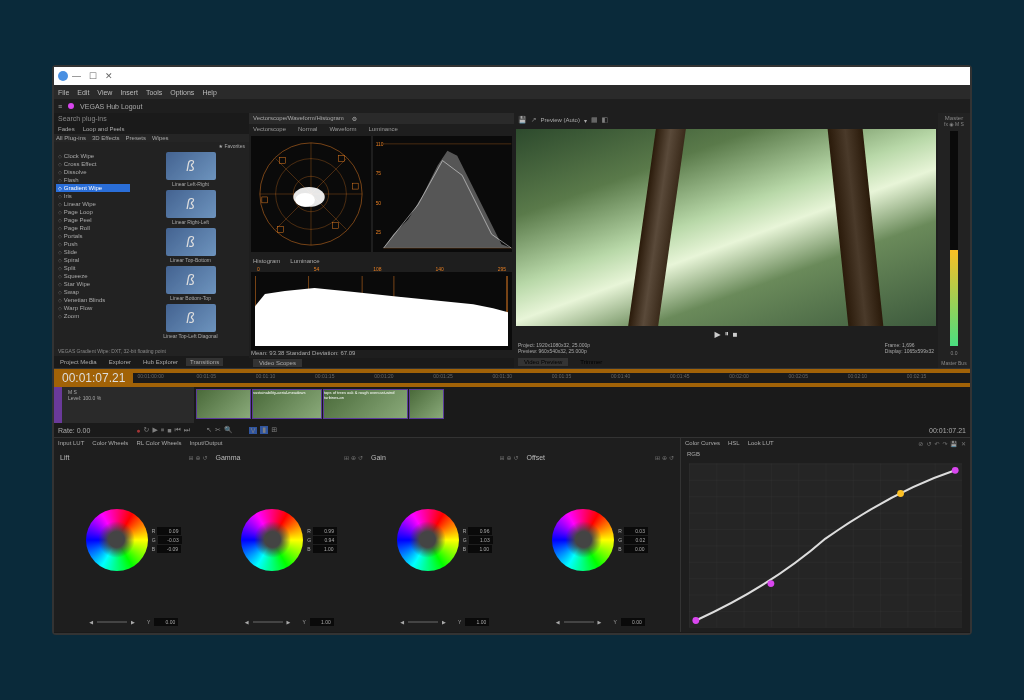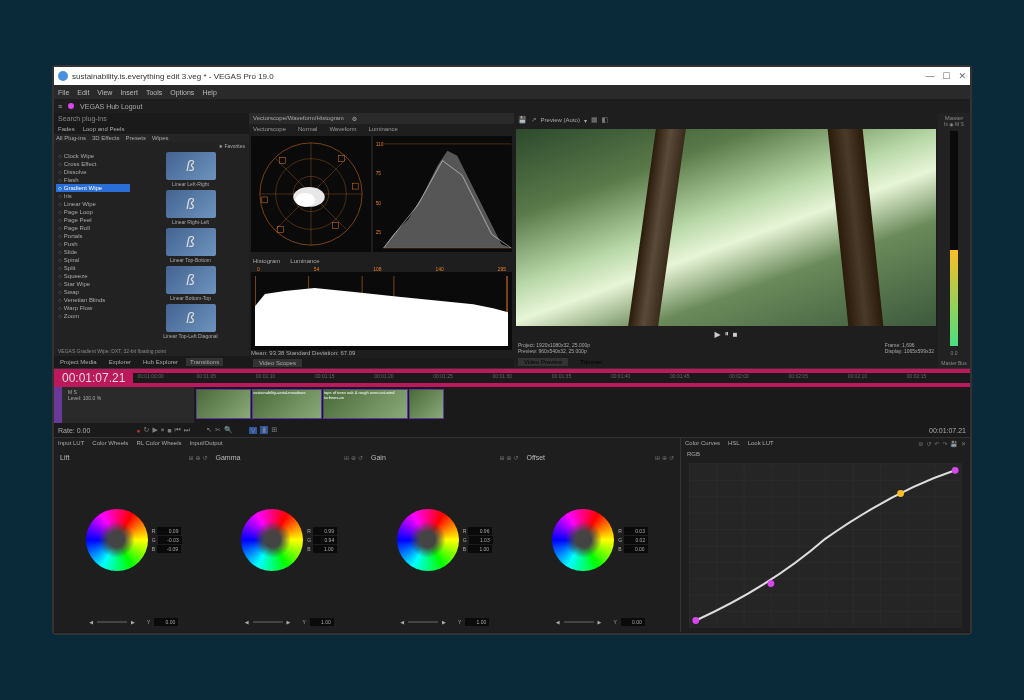--- a/index.html
+++ b/index.html
@@ -58,21 +58,21 @@
 .vid::before { content: ''; position: absolute; left: 30%; top: 0; width: 30px; height: 100%; background: linear-gradient(90deg, #2a1a0a, #5a4a3a, #3a2a1a); transform: skew(-8deg); }
 .vid::after { content: ''; position: absolute; right: 15%; top: 0; width: 35px; height: 100%; background: linear-gradient(90deg, #2a1a0a, #4a3a2a, #2a1a0a); transform: skew(6deg); }
 .previewpane .transport { height: 12px; display: flex; justify-content: center; align-items: center; gap: 4px; font-size: 8px; color: #ccc; }
 .previewpane .infobar { font-size: 5px; color: #aaa; padding: 2px 4px; display: flex; justify-content: space-between; }
 .previewpane .bottomtab { font-size: 6px; padding: 2px 4px; display: flex; gap: 6px; }
 
 .masterpane { width: 32px; background: #222; display: flex; flex-direction: column; align-items: center; font-size: 5px; color: #888; padding: 2px; }
 .masterpane .meter { flex: 1; width: 8px; background: #0a0a0a; margin: 4px 0; position: relative; }
 .masterpane .meter::after { content: ''; position: absolute; bottom: 0; left: 0; right: 0; height: 45%; background: linear-gradient(0deg, #4ade80, #fbbf24); }
 
-.timeline { height: 70px; background: #be185d; display: flex; flex-direction: column; font-size: 6px; color: #aaa; border-top: 1px solid #333; }
+.timeline { height: 70px; background: #a16207; display: flex; flex-direction: column; font-size: 6px; color: #aaa; border-top: 1px solid #333; }
 .timeline .tc { padding: 2px 8px; font-size: 12px; color: #ddd; }
 .timeline .track { height: 36px; display: flex; }
 .timeline .trackhead { width: 140px; background: #2a2a2a; padding: 2px 4px; font-size: 5px; position: relative; }
 .timeline .trackhead .lvl { width: 8px; height: 100%; background: #6a3a9a; position: absolute; left: 0; top: 0; }
 .timeline .clips { flex: 1; background: #1a1a1a; position: relative; display: flex; gap: 1px; padding: 2px; }
 .timeline .clip { height: 30px; background: linear-gradient(135deg, #4a6a3a, #6a8a5a, #8aaa7a); border: 1px solid #5a3a9a; font-size: 4px; color: #fff; overflow: hidden; }
 .timeline .ruler { height: 10px; background: #1a1a1a; display: flex; font-size: 5px; color: #666; padding: 0 140px 0 140px; }
 .timeline .ruler div { flex: 1; }
 .timeline .transport { height: 14px; background: #1a1a1a; display: flex; align-items: center; gap: 3px; padding: 0 4px; font-size: 7px; color: #aaa; }
 .timeline .transport .btn { opacity: 0.7; }
@@ -104,21 +104,20 @@
 .curves-section .chart svg { width: 100%; height: 100%; }
 
 .statusbar { height: 12px; background: #1a1a1a; font-size: 5px; color: #888; display: flex; justify-content: flex-end; align-items: center; padding: 0 6px; }
 </style>
 </head>
 <body>
 
 <div class="monitor">
   <div class="titlebar">
     <div class="app-icon"></div>
-    <div class="title-text">sustainability.is.everything edit 3.veg * - VEGAS Pro 19.0</div>
     <div class="winbtns">
       <span class="winbtn">—</span>
       <span class="winbtn">☐</span>
       <span class="winbtn">✕</span>
     </div>
   </div>
   <div class="menubar" id="menubar">
       <span>File</span>
       <span>Edit</span>
       <span>View</span>

